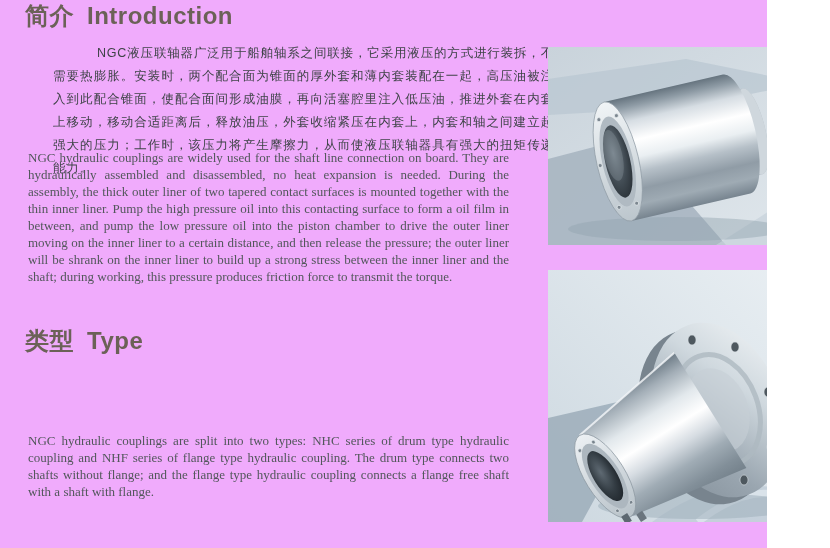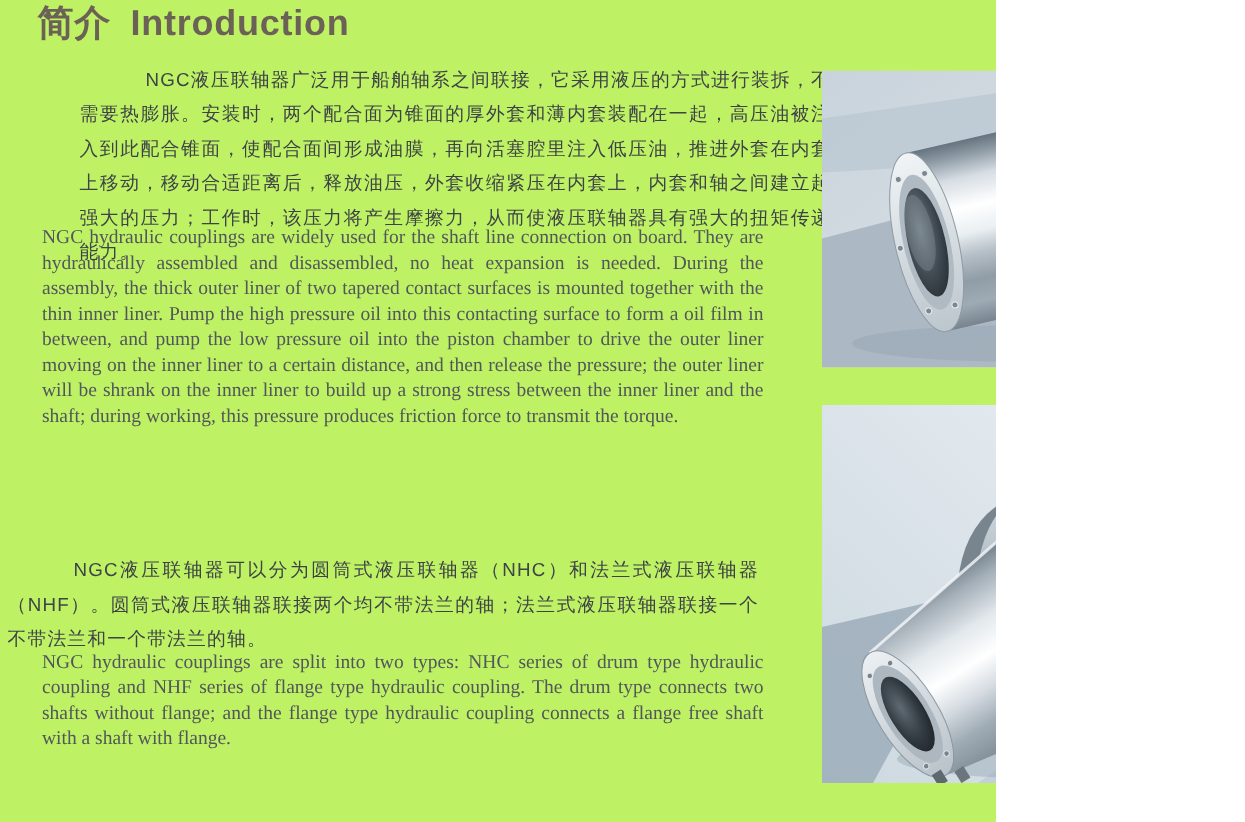--- a/index.html
+++ b/index.html
@@ -1,16 +1,16 @@
 <!DOCTYPE html>
 <html><head>
 <meta charset="utf-8">
 <style>
   html,body{margin:0;padding:0;background:#ffffff;}
-  .page{position:relative;width:664px;height:548px;background:#bef264;overflow:hidden;
+  .page{position:relative;width:767px;height:548px;background:#f0abfc;overflow:hidden;
         font-family:"Liberation Sans",sans-serif;}
   h1.sec{position:absolute;left:25px;margin:0;font-weight:bold;font-size:24px;
          line-height:30px;color:#6b6157;letter-spacing:0.5px;
          font-family:"Liberation Sans",sans-serif;}
   #h-intro{top:1px;}
   #h-type{top:326px;}
   .h-en{margin-left:13px;}
   p.zh{position:absolute;left:5px;width:501px;margin:0;
        font-size:12.5px;line-height:23px;letter-spacing:0.8px;color:#3e4347;
        text-align:justify;text-indent:44px;
@@ -31,22 +31,22 @@
 <body>
 
 <div class="page">
 
   <h1 class="sec" id="h-intro"><span class="h-zh">简介</span><span class="h-en">Introduction</span></h1>
 
   <p class="zh" id="zh-intro">NGC液压联轴器广泛用于船舶轴系之间联接，它采用液压的方式进行装拆，不需要热膨胀。安装时，两个配合面为锥面的厚外套和薄内套装配在一起，高压油被注入到此配合锥面，使配合面间形成油膜，再向活塞腔里注入低压油，推进外套在内套上移动，移动合适距离后，释放油压，外套收缩紧压在内套上，内套和轴之间建立起强大的压力；工作时，该压力将产生摩擦力，从而使液压联轴器具有强大的扭矩传递能力。</p>
 
   <p class="en" id="en-intro">NGC hydraulic couplings are widely used for the shaft line connection on board. They are hydraulically assembled and disassembled, no heat expansion is needed. During the assembly, the thick outer liner of two tapered contact surfaces is mounted together with the thin inner liner. Pump the high pressure oil into this contacting surface to form a oil film in between, and pump the low pressure oil into the piston chamber to drive the outer liner moving on the inner liner to a certain distance, and then release the pressure; the outer liner will be shrank on the inner liner to build up a strong stress between the inner liner and the shaft; during working, this pressure produces friction force to transmit the torque.</p>
 
+  <h1 class="sec" id="h-type"><span class="h-zh">类型</span><span class="h-en">Type</span></h1>
 
-  <p class="zh" id="zh-type">NGC液压联轴器可以分为圆筒式液压联轴器（NHC）和法兰式液压联轴器（NHF）。圆筒式液压联轴器联接两个均不带法兰的轴；法兰式液压联轴器联接一个不带法兰和一个带法兰的轴。</p>
 
   <p class="en" id="en-type">NGC hydraulic couplings are split into two types: NHC series of drum type hydraulic coupling and NHF series of flange type hydraulic coupling. The drum type connects two shafts without flange; and the flange type hydraulic coupling connects a flange free shaft with a shaft with flange.</p>
 
   <figure class="fig" id="fig-drum">
     <svg viewBox="0 0 256 198" xmlns="http://www.w3.org/2000/svg" role="img">
       <defs>
         <linearGradient id="t-bg" x1="0" y1="0" x2="1" y2="1">
           <stop offset="0" stop-color="#c9d3db"></stop>
             <stop offset="1" stop-color="#e0e7ec"></stop>
         </linearGradient>

